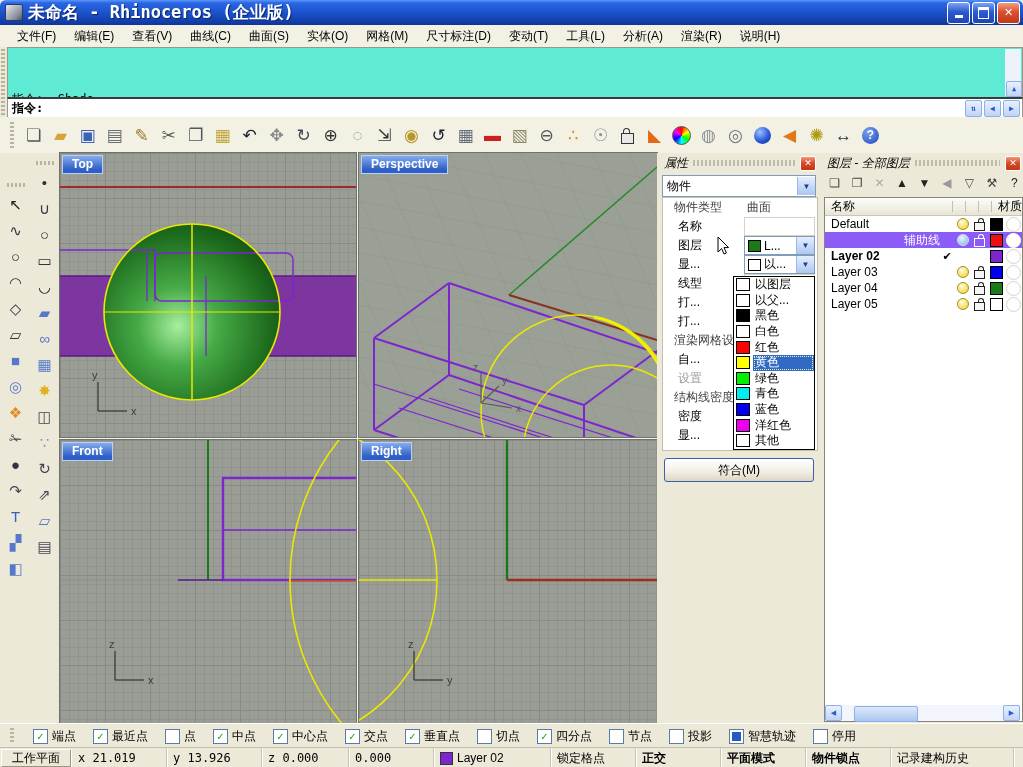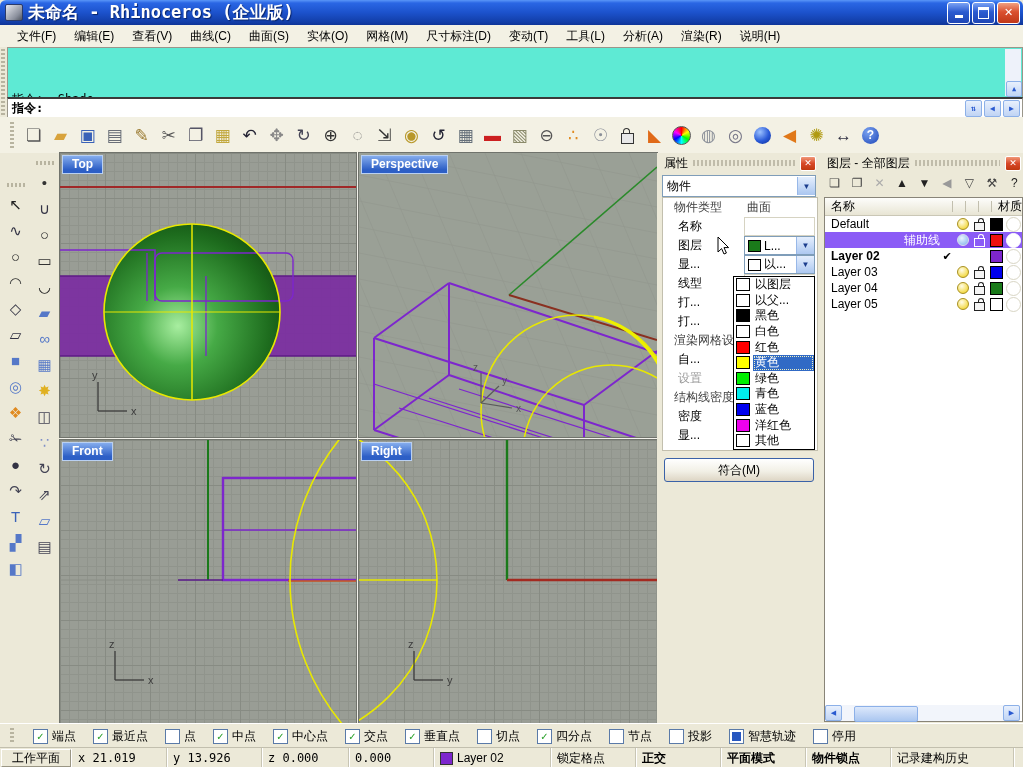--- a/index.html
+++ b/index.html
@@ -76,21 +76,21 @@
     background-image:
       linear-gradient(#878b83 1px,transparent 1px),linear-gradient(90deg,#878b83 1px,transparent 1px),
       linear-gradient(#90948c 1px,transparent 1px),linear-gradient(90deg,#90948c 1px,transparent 1px);
     background-size:45px 45px,45px 45px,9px 9px,9px 9px;}
   .viewport.persp{background-image:none;background-color:#9aa096;}
   .viewport svg{position:absolute;left:0;top:0;}
   .vp-label{position:absolute;top:2px;left:2px;padding:1px 9px 2px 9px;color:#fff;font-weight:bold;
     background:linear-gradient(180deg,#84aced,#2d5fc6 80%);border:1px solid #b9d0f2;font-size:12px;}
 
   .right-dock{position:absolute;left:657px;top:0;width:366px;height:570px;background:#ece9d8;}
-  .panel-hdr{height:18px;display:flex;align-items:center;padding:1px 2px 0 4px;}
+  .panel-hdr{height:18px;display:flex;align-items:center;padding:1px 2px 0 4px;font-style:italic;}
   .panel-grip{flex:1;height:6px;margin:0 5px;
     background:repeating-linear-gradient(90deg,#c0bcaa 0 2px,transparent 2px 4px);}
   .panel-x{width:14px;height:13px;border:1px solid #fff;border-radius:2px;color:#fff;font-size:9px;
     font-weight:bold;display:flex;align-items:center;justify-content:center;
     background:linear-gradient(180deg,#f09878,#d84828 50%,#c03810);}
 
   
   .props{position:absolute;left:3px;top:0;width:158px;height:570px;}
   .combo{margin:3px 2px 0 2px;height:20px;background:#fff;border:1px solid #7f9db9;
     display:flex;align-items:center;padding-left:4px;}

